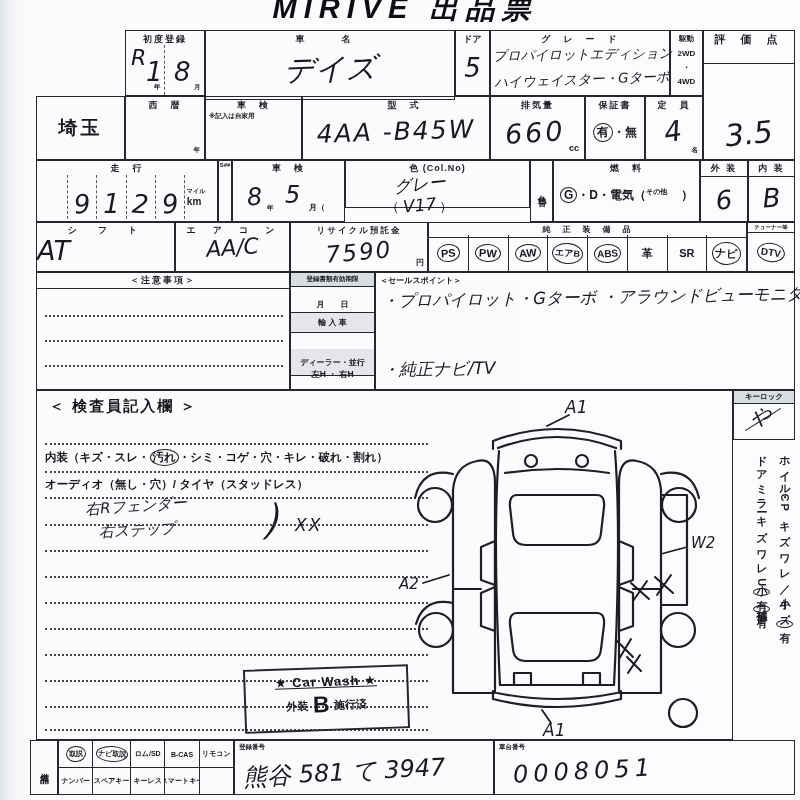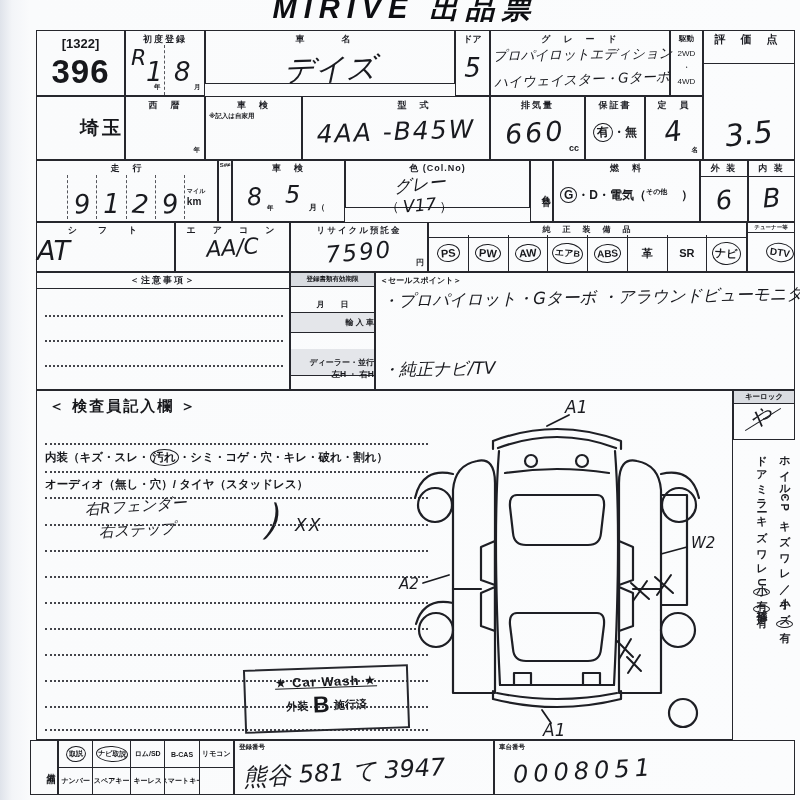--- a/index.html
+++ b/index.html
@@ -3,72 +3,68 @@
 <meta charset="utf-8">
 <style>
   *{margin:0;padding:0;box-sizing:border-box}
   html,body{width:800px;height:800px;overflow:hidden;background:#eef0f3}
   .sheet{position:absolute;inset:0;background:linear-gradient(90deg,#dfe3ea 0px,#f3f5f8 12px,#fafbfc 30px,#fbfcfd 100%);font-family:"Liberation Sans","DejaVu Sans",sans-serif;color:#17181c}
   .cell{position:absolute;border:1.3px solid #26272d;background:transparent}
   .lbl{font-size:9px;font-weight:bold;letter-spacing:2px;text-align:center;color:#1d1e24;line-height:12px}
   .tiny{font-size:6.5px;font-weight:bold;letter-spacing:0}
   .hw{font-family:"DejaVu Sans",sans-serif;font-style:italic;color:#191a1f}
   .abs{position:absolute}
-  .ctr{display:flex;align-items:center;justify-content:flex-end}
+  .ctr{display:flex;align-items:center;justify-content:center}
   .hand-circle{display:inline-block;border:1.7px solid #1d1e23;border-radius:50%;padding:1px 5px;transform:rotate(-4deg)}
   .circ-sm{display:inline-block;border:1.5px solid #1d1e23;border-radius:50%;padding:0 3px}
   .dotline{position:absolute;height:0;border-bottom:2px dotted #44454b}
   .mcell{flex:1;border-right:1.5px dashed #55565c;display:flex;align-items:flex-end;justify-content:center}
   .ecell{flex:1;border-left:1.2px solid #26272d;display:flex;align-items:center;justify-content:center;font-size:11px;font-weight:bold}
   .ecell:first-child{border-left:none}
   .gcell{border-left:1.2px solid #26272d;display:flex;align-items:center;justify-content:center;font-size:7px;font-weight:bold;white-space:nowrap;overflow:hidden}
   .vtxt{writing-mode:vertical-rl;letter-spacing:2px}
   svg text{font-family:"DejaVu Sans",sans-serif;font-style:italic;fill:#1a1b20}
 </style>
 </head>
 <body>
 
 <div class="sheet">
 
   <div class="abs" style="left:210px;top:-11px;width:390px;text-align:center;font-size:29px;font-weight:bold;font-style:italic;letter-spacing:7px;color:#0d0e12">MIRIVE 出品票</div>
 
-  <div class="cell" style="left:36px;top:30px;width:89px;height:66px">
-    <div class="abs" style="left:0;top:5px;width:100%;text-align:center;font-size:13px;font-weight:bold">[1322]</div>
-    <div class="abs" style="left:0;top:22px;width:100%;text-align:center;font-size:33px;font-weight:bold;letter-spacing:1px">396</div>
-  </div>
 
   <div class="cell" style="left:125px;top:30px;width:80px;height:66px">
     <div class="lbl abs" style="left:0;top:2px;width:100%">初度登録</div>
     <div class="abs" style="left:38px;top:14px;height:50px;border-left:1.5px dashed #55565c"></div>
     <span class="hw abs" style="left:5px;top:14px;font-size:22px">R</span>
     <span class="hw abs" style="left:20px;top:26px;font-size:26px">1</span>
     <span class="tiny abs" style="left:28px;top:52px">年</span>
     <span class="hw abs" style="left:48px;top:26px;font-size:26px">8</span>
     <span class="tiny abs" style="left:68px;top:52px">月</span>
   </div>
 
-  <div class="cell" style="left:205px;top:30px;width:250px;height:54px">
+  <div class="cell" style="left:205px;top:30px;width:250px;height:70px">
     <div class="lbl abs" style="left:0;top:2px;width:100%;letter-spacing:14px">車　名</div>
     <div class="hw abs" style="left:0;top:18px;width:100%;text-align:center;font-size:30px;transform:rotate(-2deg)">デイズ</div>
   </div>
 
   <div class="cell" style="left:455px;top:30px;width:35px;height:66px">
     <div class="lbl abs" style="left:0;top:2px;width:100%;letter-spacing:0">ドア</div>
     <div class="hw abs" style="left:0;top:22px;width:100%;text-align:center;font-size:26px">5</div>
   </div>
 
   <div class="cell" style="left:490px;top:30px;width:180px;height:66px">
     <div class="lbl abs" style="left:0;top:2px;width:100%">グ　レ　ー　ド</div>
     <div class="hw abs" style="left:2px;top:15px;width:100%;text-align:center;font-size:13.5px;white-space:nowrap;transform:rotate(-1deg)">プロパイロットエディション</div>
     <div class="hw abs" style="left:2px;top:40px;width:100%;text-align:center;font-size:13.5px;white-space:nowrap;transform:rotate(-2deg)">ハイウェイスター・Gターボ</div>
   </div>
 
   <div class="cell" style="left:670px;top:30px;width:33px;height:66px">
     <div class="lbl abs" style="left:0;top:2px;width:100%;font-size:7.5px;letter-spacing:0">駆動</div>
-    <div class="abs" style="left:0;top:16px;width:100%;text-align:center;font-size:8px;font-weight:normal;line-height:14px">
+    <div class="abs" style="left:0;top:16px;width:100%;text-align:center;font-size:8px;font-weight:bold;line-height:14px">
       <div>2WD</div>
       <div>・</div>
       <div>4WD</div>
     </div>
   </div>
 
   <div class="cell" style="left:703px;top:30px;width:92px;height:130px">
     <div class="lbl abs" style="left:0;top:2px;width:100%;font-size:11px;letter-spacing:6px;border-bottom:1.3px solid #26272d;padding-bottom:18px">評 価 点</div>
     <div class="hw abs" style="left:0;top:85px;width:100%;text-align:center;font-size:30px;transform:rotate(-6deg)">3.5</div>
   </div>
@@ -81,21 +77,21 @@
     <div class="lbl abs" style="left:0;top:2px;width:100%">西　暦</div>
     <span class="tiny abs" style="right:4px;bottom:4px">年</span>
   </div>
 
   <div class="cell" style="left:205px;top:96px;width:97px;height:64px">
     <div class="lbl abs" style="left:0;top:2px;width:100%">車　検</div>
     <div class="tiny abs" style="left:3px;top:15px">※記入は自家用</div>
   </div>
 
   <div class="cell" style="left:302px;top:96px;width:188px;height:64px">
-    <div class="lbl abs" style="left:18px;top:2px;width:100%">型　式</div>
+    <div class="lbl abs" style="left:8px;top:2px;width:100%">型　式</div>
     <div class="hw abs" style="left:0;top:20px;width:100%;text-align:center;font-size:25px;letter-spacing:2px;transform:rotate(-2deg)">4AA -B45W</div>
   </div>
 
   <div class="cell" style="left:490px;top:96px;width:95px;height:64px">
     <div class="lbl abs" style="left:0;top:2px;width:100%">排気量</div>
     <span class="hw abs" style="left:14px;top:20px;font-size:27px;letter-spacing:3px;transform:rotate(-4deg)">660</span>
     <span class="abs" style="right:5px;bottom:6px;font-size:9px;font-weight:bold">cc</span>
   </div>
 
   <div class="cell" style="left:585px;top:96px;width:60px;height:64px">

